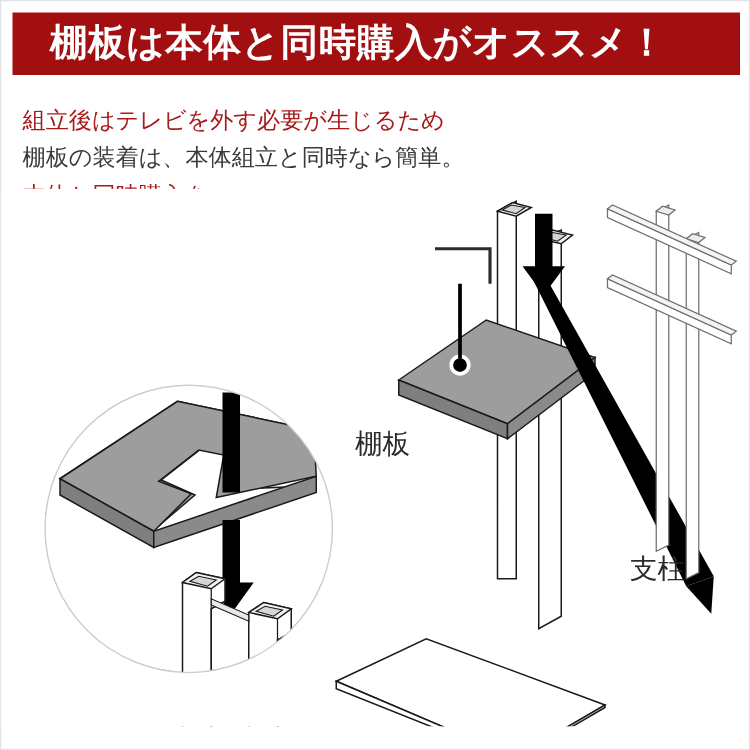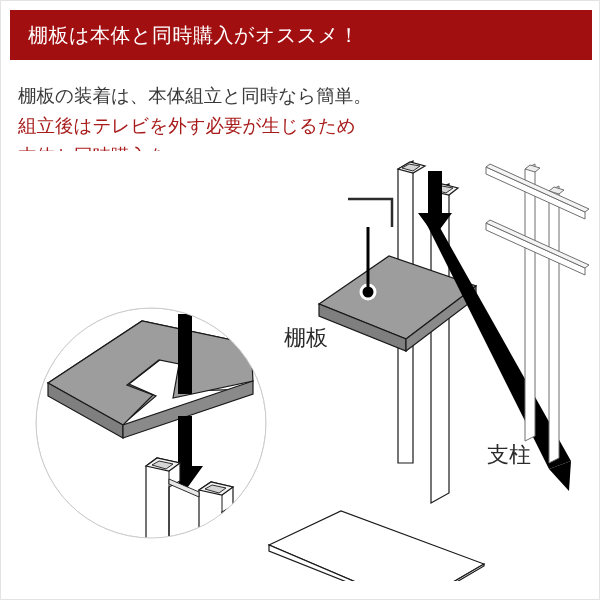--- a/index.html
+++ b/index.html
@@ -27,24 +27,24 @@
     top: 9px;
     width: 582px;
     height: 50px;
     background: #a20f10;
     box-sizing: border-box;
     display: flex;
     align-items: center;
   }
   #banner-title {
     color: #ffffff;
-    font-size: 20px;
-    font-weight: normal;
+    font-size: 30px;
+    font-weight: bold;
     letter-spacing: 0.5px;
-    padding-left: 18px;
+    padding-left: 30px;
     line-height: 1;
     white-space: nowrap;
   }
 
   
   #body-text {
     position: absolute;
     left: 17px;
     top: 80px;
     width: 400px;
@@ -68,22 +68,22 @@
   }
   #diagram svg { display: block; }
 
   .lbl {
     position: absolute;
     font-size: 22px;
     color: #2b2b2b;
     white-space: nowrap;
     line-height: 1;
   }
-  #label-tanaita { left: 283px; top: 176px; }
-  #label-shichu  { left: 486px; top: 293px; }
+  #label-tanaita { left: 283px; top: 193px; }
+  #label-shichu  { left: 503px; top: 293px; }
 
   
   #footer {
     position: absolute;
     right: 12px;
     bottom: 8px;
     font-size: 9px;
     color: #dcdcdc;
     letter-spacing: 0.8px;
     white-space: nowrap;
@@ -92,22 +92,22 @@
 </head>
 <body>
 
 <div id="page">
 
   <div id="banner">
     <div id="banner-title">棚板は本体と同時購入がオススメ！</div>
   </div>
 
   <div id="body-text">
+    <div class="body-line red">組立後はテレビを外す必要が生じるため</div>
     <div class="body-line dark">棚板の装着は、本体組立と同時なら簡単。</div>
-    <div class="body-line red">組立後はテレビを外す必要が生じるため</div>
     <div class="body-line red">本体と同時購入を</div>
     <div class="body-line red">オススメします。</div>
   </div>
 
   <div id="diagram">
     <svg width="600" height="430" viewBox="0 0 600 430">
 
       <path d="M246,250 L268,258 L248,268 L262,286 L240,300" fill="none" stroke="#bfbfbf" stroke-width="1"></path>
 
       <circle cx="150" cy="272" r="115" fill="#ffffff" stroke="#cccccc" stroke-width="1"></circle>

